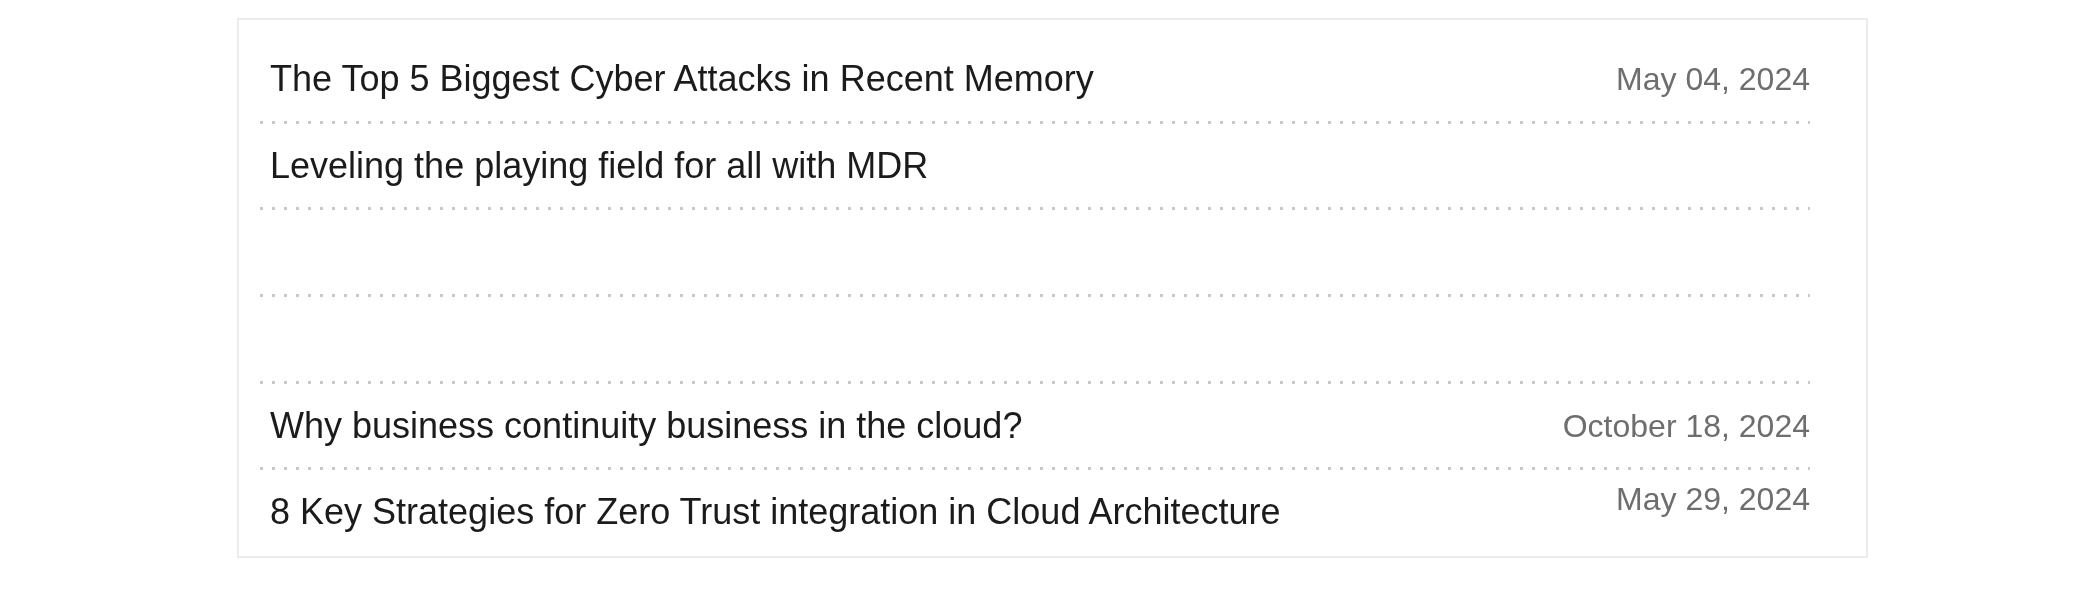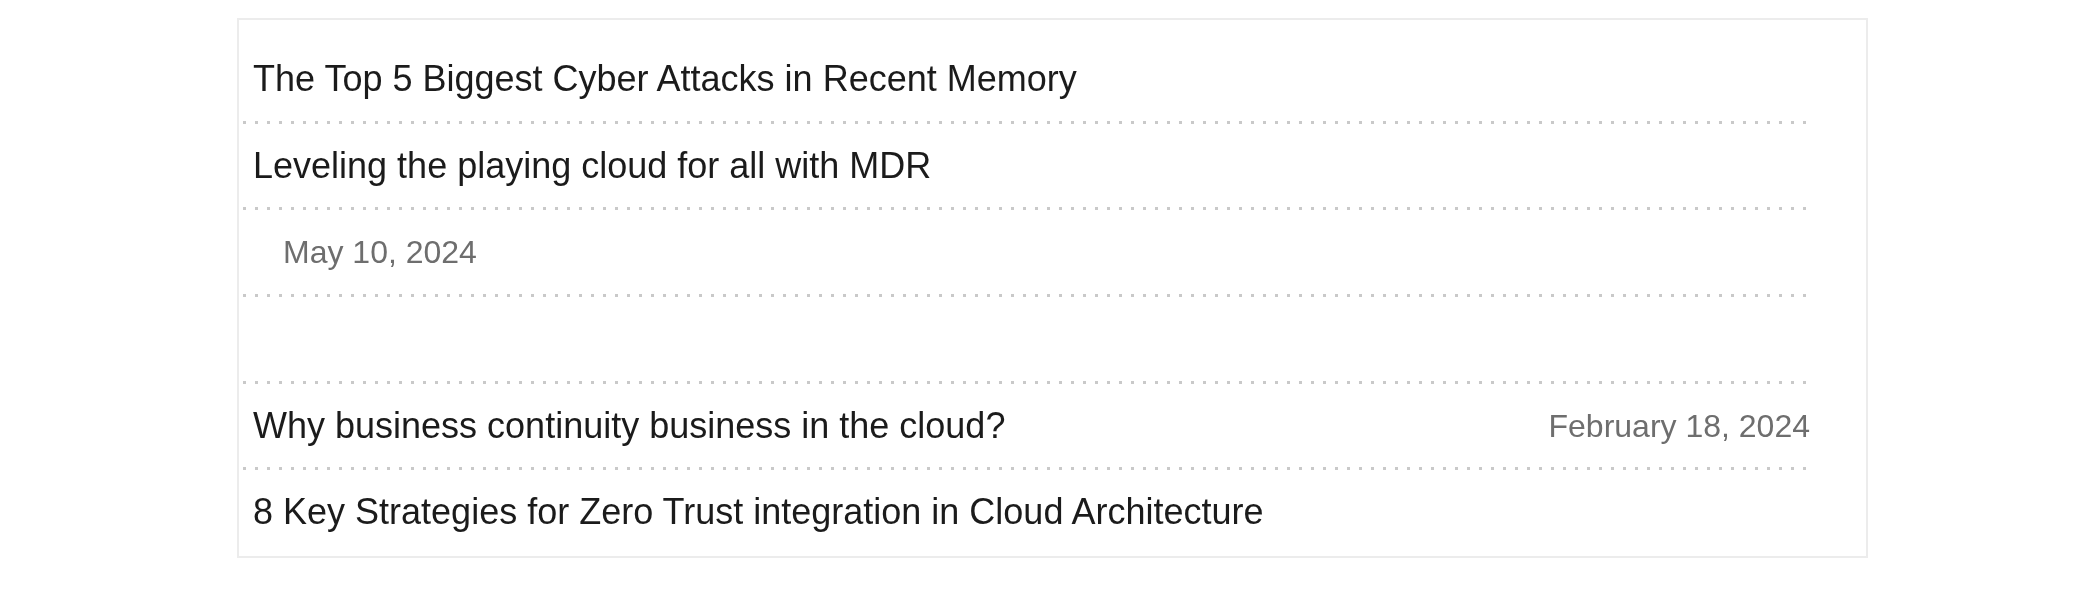--- a/index.html
+++ b/index.html
@@ -25,21 +25,21 @@
     border: 2px solid #ececec;
     background: #ffffff;
     display: flex;
   }
   .post-list {
     list-style: none;
     margin: 0;
     flex: 1;
     display: flex;
     flex-direction: column;
-    padding: 16px 56px 0 4px;
+    padding: 16px 56px 0 21px;
     box-sizing: border-box;
   }
   .post-row {
     flex: 1;
     display: flex;
     align-items: center;
     justify-content: space-between;
     position: relative;
   }
   .post-row:not(:last-child)::after {
@@ -74,36 +74,37 @@
   }
 </style>
 </head>
 <body>
 
 <div class="canvas">
   <div class="panel">
     <ul class="post-list" id="post-list">
   <li class="post-row">
     <a class="post-title">The Top 5 Biggest Cyber Attacks in Recent Memory</a>
+    <span class="post-date">May 04, 2024</span>
   </li>
 
   <li class="post-row">
-    <a class="post-title">Leveling the playing cloud for all with MDR</a>
+    <a class="post-title">Leveling the playing field for all with MDR</a>
   </li>
 
   <li class="post-row">
-    <span class="post-date">May 10, 2024</span>
   </li>
 
   <li class="post-row">
   </li>
 
   <li class="post-row">
     <a class="post-title">Why business continuity business in the cloud?</a>
-    <span class="post-date">February 18, 2024</span>
+    <span class="post-date">October 18, 2024</span>
   </li>
 
   <li class="post-row">
     <a class="post-title">8 Key Strategies for Zero Trust integration in Cloud Architecture</a>
+    <span class="post-date">May 29, 2024</span>
   </li>
 </ul>
   </div>
 </div>
 
 </body></html>

